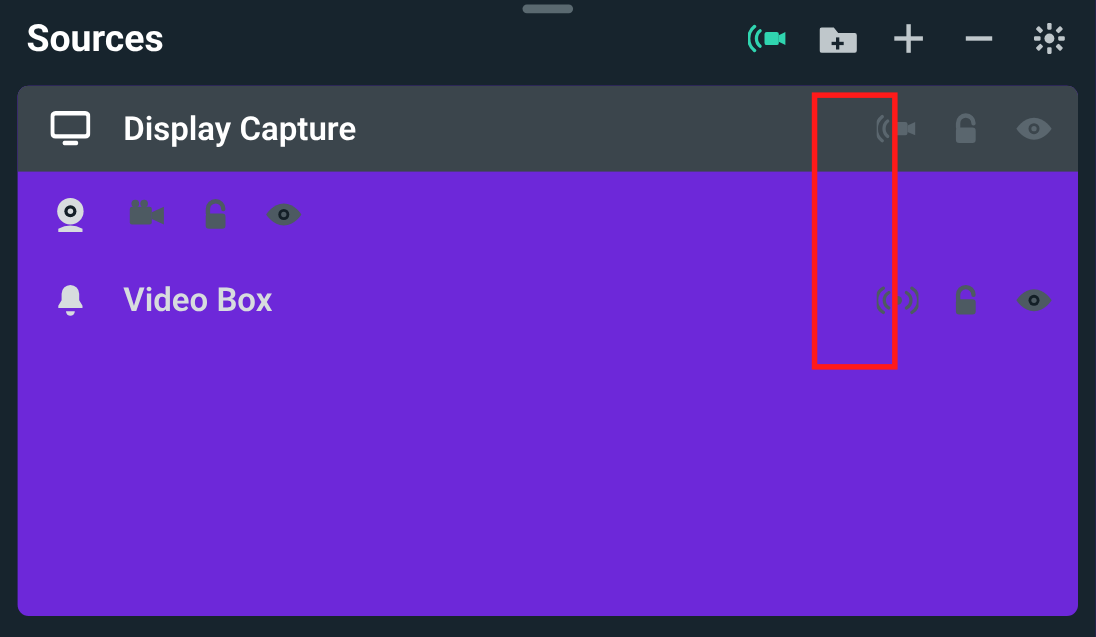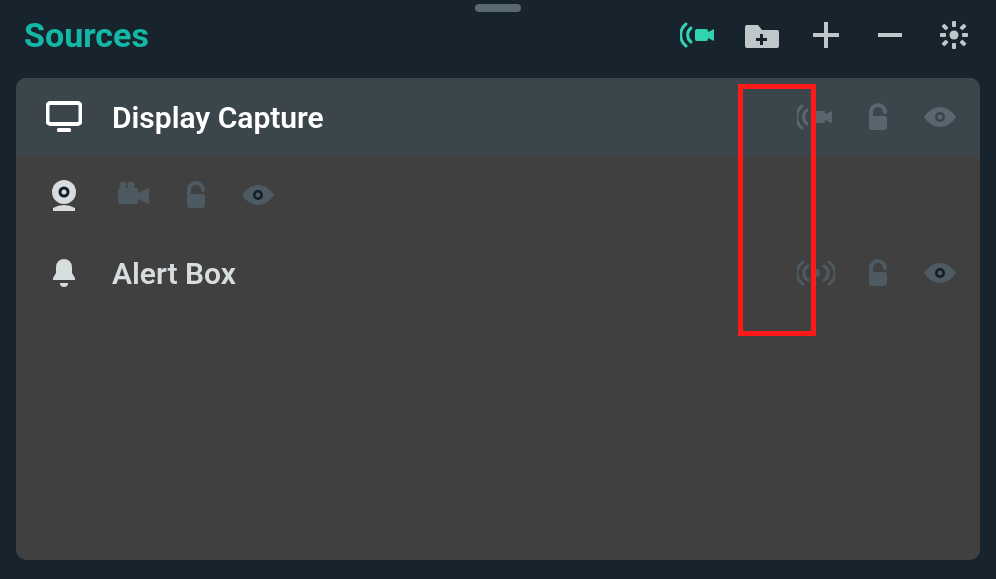--- a/index.html
+++ b/index.html
@@ -34,21 +34,21 @@
   .header {
     display: flex;
     align-items: center;
     height: 70px;
     padding: 0 24px 0 24px;
   }
 
   .header-title {
     font-size: 34px;
     font-weight: 700;
-    color: #14b8a6;
+    color: #ffffff;
     flex: 0 0 auto;
   }
 
   .header-spacer { flex: 1 1 auto; }
 
   .header-icons {
     display: flex;
     align-items: center;
     gap: 28px;
   }
@@ -62,21 +62,21 @@
     color: #bfc7cb;
     cursor: pointer;
   }
   .hicon svg { display: block; }
   .hicon.accent { color: #30d5b0; }
 
   .list-wrap {
     margin: 8px 16px 16px 16px;
     border-radius: 10px;
     overflow: hidden;
-    background: #404040;
+    background: #6d28d9;
     height: 482px;
     position: relative;
   }
 
   .row {
     display: flex;
     align-items: center;
     height: 78px;
     padding: 0 18px 0 28px;
     color: #d7dcde;
@@ -255,21 +255,21 @@
       </div>
     </div>
 
     <div class="row">
       <div class="type-icon">
         <svg width="30" height="34" viewBox="0 0 30 34">
           <path d="M15 3 a8 8 0 0 1 8 8 v6 l3 5 v2 H4 v-2 l3-5 v-6 a8 8 0 0 1 8-8 Z" fill="currentColor"></path>
           <path d="M11 27 a4 4 0 0 0 8 0 Z" fill="currentColor"></path>
         </svg>
       </div>
-      <div class="label">Alert Box</div>
+      <div class="label">Video Box</div>
       <div class="actions">
         <div class="a-icon">
           <svg width="38" height="28" viewBox="0 0 38 28">
             <g fill="none" stroke="currentColor" stroke-width="3" stroke-linecap="round">
               <path d="M6 3 A13 13 0 0 0 6 25"></path>
               <path d="M11 7 A8 8 0 0 0 11 21"></path>
               <path d="M32 3 A13 13 0 0 1 32 25"></path>
               <path d="M27 7 A8 8 0 0 1 27 21"></path>
             </g>
             <circle cx="19" cy="14" r="4" fill="currentColor"></circle>

